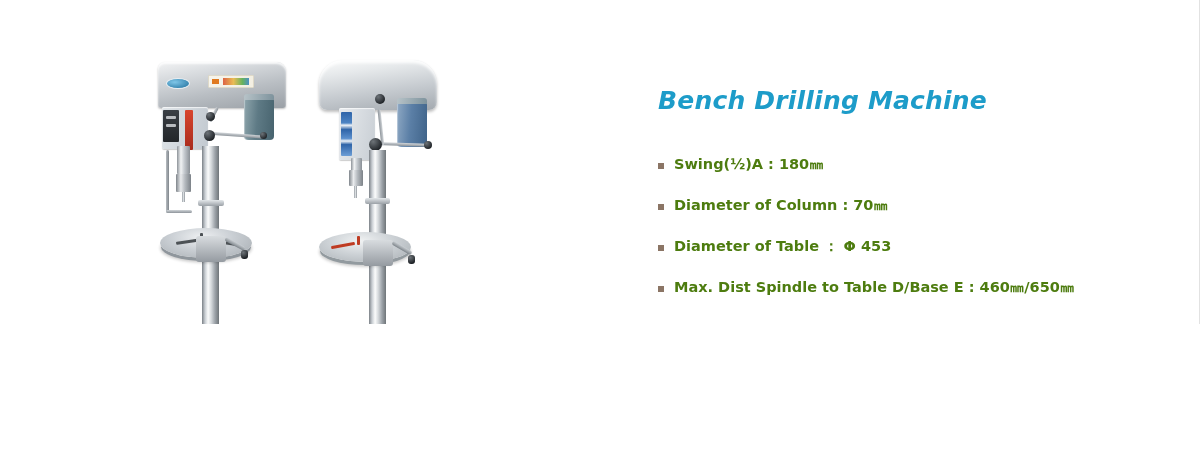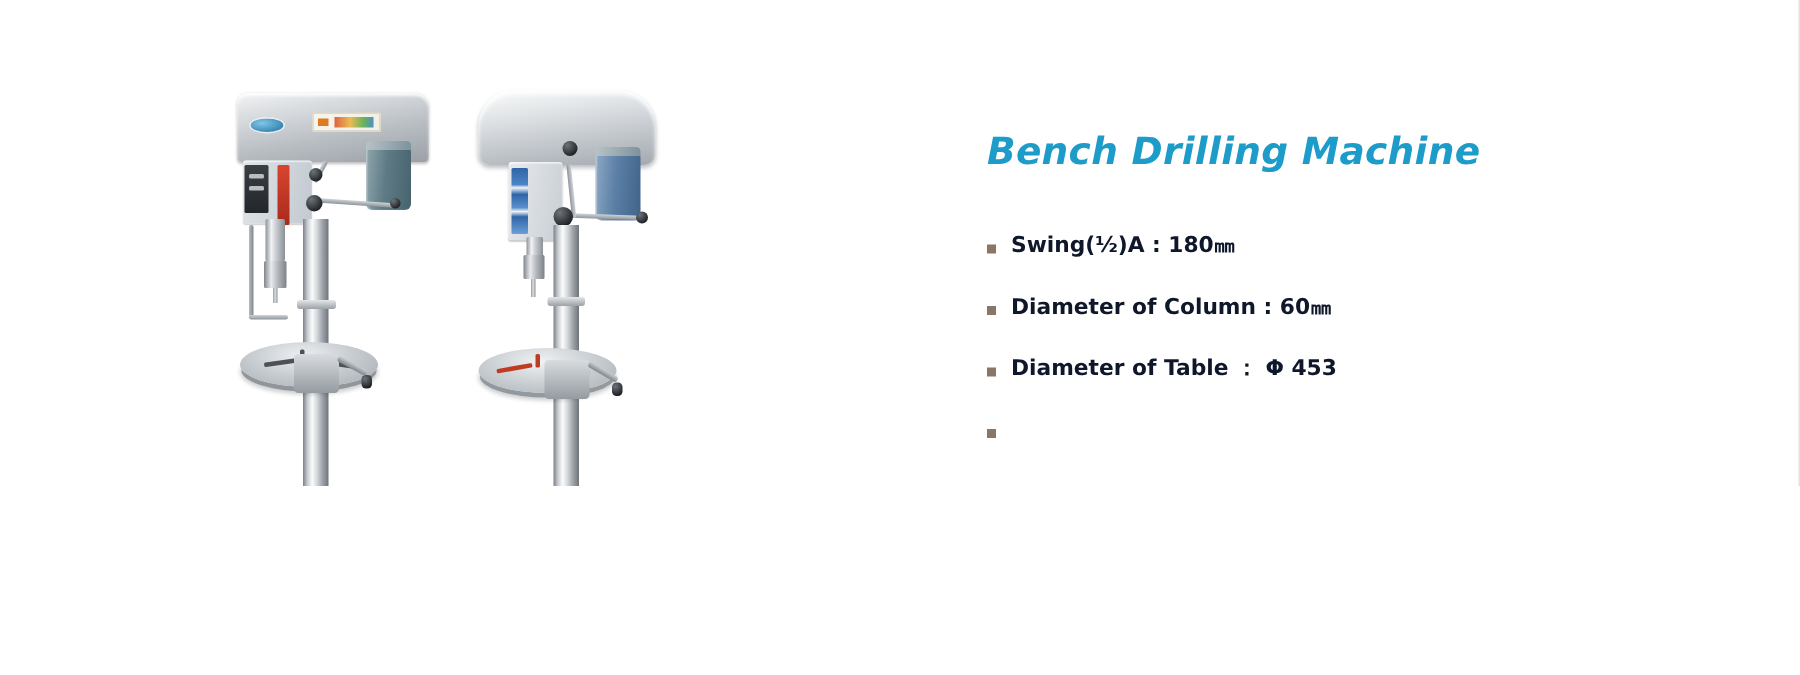--- a/index.html
+++ b/index.html
@@ -273,21 +273,21 @@
     margin: 0;
     padding: 0;
   }
   .spec-item {
     position: relative;
     padding-left: 16px;
     margin-bottom: 25px;
     font-family: "DejaVu Sans", sans-serif;
     font-size: 14.5px;
     font-weight: bold;
-    color: #0f172a;
+    color: #4d7c0f;
     line-height: 1.1;
     white-space: nowrap;
   }
   .spec-item:last-child { margin-bottom: 0; }
   .spec-bullet {
     position: absolute;
     left: 0;
     top: 6px;
     width: 6px;
     height: 6px;
@@ -400,28 +400,29 @@
 
     <h1 class="spec-title">Bench Drilling Machine</h1>
 
     <ul class="spec-list">
       <li class="spec-item">
         <span class="spec-bullet"></span>
         <span>Swing(½)A : 180㎜</span>
       </li>
       <li class="spec-item">
         <span class="spec-bullet"></span>
-        <span>Diameter of Column : 60㎜</span>
+        <span>Diameter of Column : 70㎜</span>
       </li>
       <li class="spec-item">
         <span class="spec-bullet"></span>
         <span>Diameter of Table ： Φ 453</span>
       </li>
       <li class="spec-item">
         <span class="spec-bullet"></span>
+        <span>Max. Dist Spindle to Table D/Base E : 460㎜/650㎜</span>
       </li>
       <li class="spec-item">
         <span class="spec-bullet"></span>
       </li>
     </ul>
   </div>
 
 </div>
 
 </body></html>

